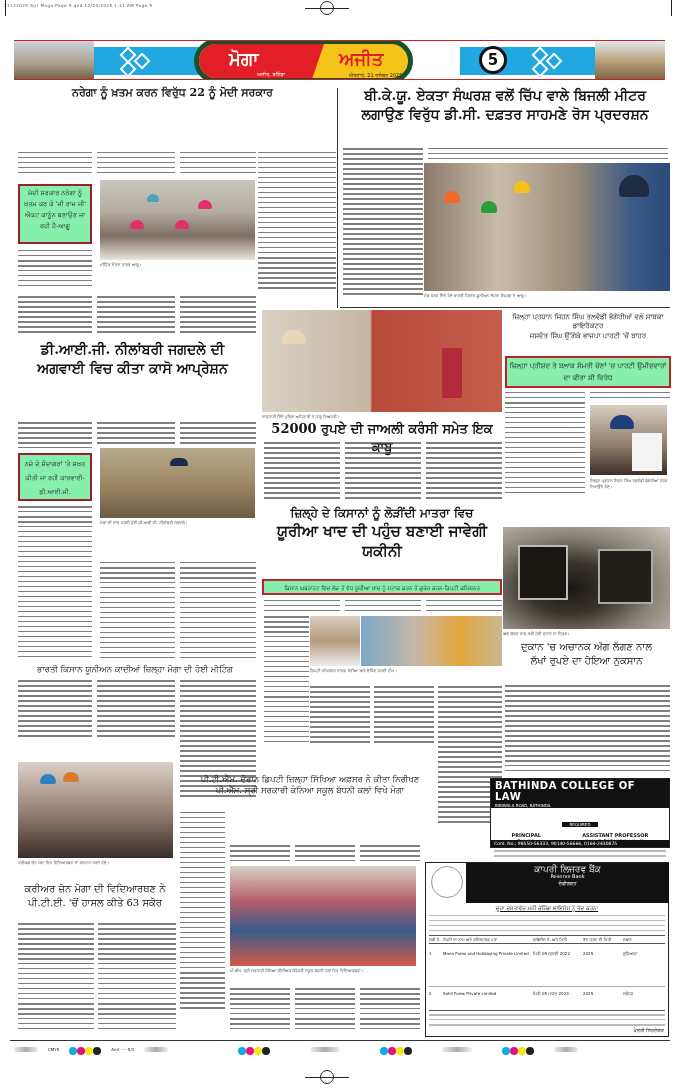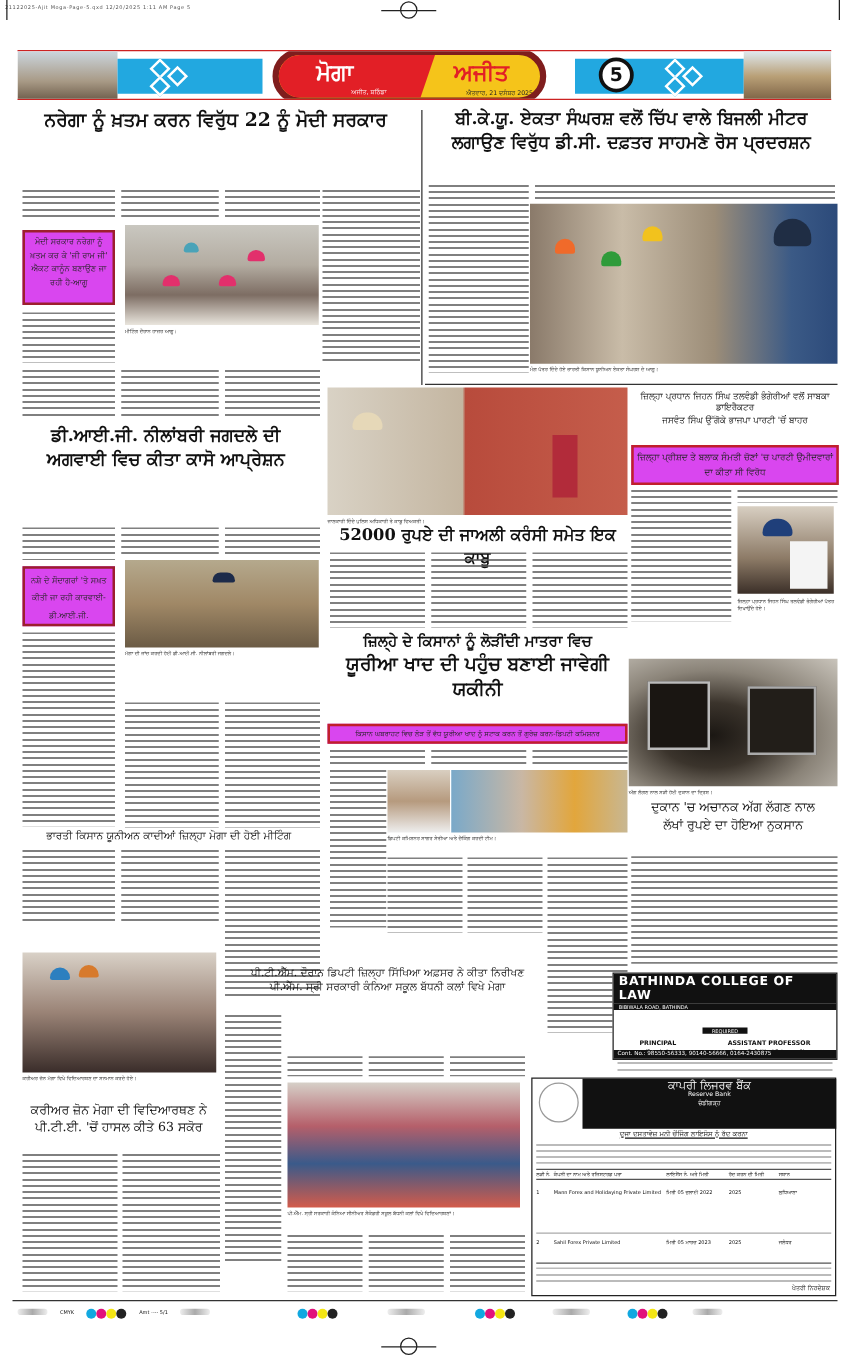--- a/index.html
+++ b/index.html
@@ -5,32 +5,32 @@
 *{box-sizing:border-box;margin:0;padding:0}
 body{width:677px;height:1089px;background:#fff;font-family:"DejaVu Sans",sans-serif;color:#111;position:relative;overflow:hidden}
 .abs{position:absolute}
 .slug{font-size:4px;color:#555;left:4px;top:3px;letter-spacing:.5px}
 .reg{width:14px;height:14px;border:1px solid #222;border-radius:50%}
 .regline{background:#222}
 .masthead{left:14px;top:40px;width:651px;height:40px;background:#fff;border-top:1px solid #cc2222;border-bottom:1px solid #cc2222;overflow:hidden}
 .mh-photo{top:0;height:40px;background:linear-gradient(180deg,#cbd5dd,#a89a86 60%,#6b5a48)}
 .mh-blue{top:6px;height:28px;background:#22a8e0}
 .mh-diam{width:12px;height:12px;border:2px solid #fff;transform:rotate(45deg);background:#22a8e0}
-.logo-oval{left:204px;top:-2px;width:219px;height:44px;border-radius:22px;border:5px solid #7f1d1d;overflow:hidden;background:#f5c41a}
+.logo-oval{left:180px;top:-2px;width:219px;height:44px;border-radius:22px;border:5px solid #14532d;overflow:hidden;background:#f5c41a}
 .logo-red{left:0;top:0;width:125px;height:44px;background:#e21f26;clip-path:polygon(0 0,100% 0,88% 100%,0 100%)}
 .logo-t1{font-family:"DejaVu Serif",serif;font-weight:bold;color:#fff;font-size:18px;left:30px;top:4px}
 .logo-t2{font-family:"DejaVu Serif",serif;font-weight:bold;color:#e21f26;font-size:18px;left:140px;top:4px}
 .logo-sub{font-size:5px;color:#fff;left:58px;top:27px}
 .logo-date{font-size:5px;color:#222;left:150px;top:28px}
 .pgnum{left:465px;top:5px;width:28px;height:28px;border:3px solid #111;border-radius:50%;background:#fff;font-weight:bold;font-size:15px;text-align:center;line-height:23px}
 h1,.hl{font-family:"DejaVu Serif",serif;font-weight:bold;color:#111;line-height:1.35;text-align:center}
 .col-text{background:repeating-linear-gradient(180deg,#555 0,#555 1.5px,transparent 1.5px,transparent 5px);opacity:.75}
 .photo{background:#888;overflow:hidden}
 .cap{font-size:4px;color:#333;line-height:6px}
-.pullbox{background:#d946ef;border:2px solid #9c1f2e;text-align:center;font-family:"DejaVu Serif",serif;color:#222;font-size:8px;line-height:13px;padding:2px}
+.pullbox{background:#86efac;border:2px solid #9c1f2e;text-align:center;font-family:"DejaVu Serif",serif;color:#222;font-size:8px;line-height:13px;padding:2px}
 .vrule{background:#333;width:1px}
 .hrule{background:#333;height:1px}
 .dot{width:8px;height:8px;border-radius:50%;display:inline-block}
 .grey{background:linear-gradient(90deg,#eee,#aaa,#eee);height:5px;border-radius:3px}
 .ad-law{left:490px;top:778px;width:180px;height:70px;border:1px solid #222;background:#fff}
 .ad-law-head{background:#111;color:#fff;font-weight:bold;font-size:10px;letter-spacing:.5px;padding:1px 4px;font-family:"DejaVu Sans",sans-serif}
 .ad-notice{left:425px;top:862px;width:244px;height:175px;border:1px solid #222;background:#fff}
 .notice-head{left:40px;top:0;width:203px;height:40px;background:#111;color:#fff;text-align:center;font-size:5px;line-height:7px}
 </style>
 </head>
@@ -59,21 +59,21 @@
     <div class="abs logo-red"></div>
     <div class="abs logo-t1">ਮੋਗਾ</div>
     <div class="abs logo-t2">ਅਜੀਤ</div>
     <div class="abs logo-sub">ਅਜੀਤ, ਬਠਿੰਡਾ</div>
     <div class="abs logo-date">ਐਤਵਾਰ, 21 ਦਸੰਬਰ 2025</div>
   </div>
   <div class="abs pgnum">5</div>
 </div>
 
 <div class="abs" style="left:10px;top:86px;width:325px">
-  <div class="hl" style="font-size:15px">ਨਰੇਗਾ ਨੂੰ ਖ਼ਤਮ ਕਰਨ ਵਿਰੁੱਧ 22 ਨੂੰ ਮੋਦੀ ਸਰਕਾਰ</div>
+  <div class="hl" style="font-size:11px">ਨਰੇਗਾ ਨੂੰ ਖ਼ਤਮ ਕਰਨ ਵਿਰੁੱਧ 22 ਨੂੰ ਮੋਦੀ ਸਰਕਾਰ</div>
 </div>
 <div class="abs col-text" style="left:18px;top:152px;width:74px;height:24px"></div>
 <div class="abs pullbox" style="left:18px;top:184px;width:74px;height:60px;font-size:6.5px;line-height:11px">ਮੋਦੀ ਸਰਕਾਰ ਨਰੇਗਾ ਨੂੰ ਖ਼ਤਮ ਕਰ ਕੇ 'ਜੀ ਰਾਮ ਜੀ' ਐਕਟ ਕਾਨੂੰਨ ਬਣਾਉਣ ਜਾ ਰਹੀ ਹੈ-ਆਗੂ</div>
 <div class="abs col-text" style="left:18px;top:250px;width:74px;height:40px"></div>
 <div class="abs col-text" style="left:97px;top:152px;width:78px;height:24px"></div>
 <div class="abs col-text" style="left:180px;top:152px;width:76px;height:24px"></div>
 <div class="abs col-text" style="left:258px;top:152px;width:78px;height:140px"></div>
 <div class="abs photo" style="left:100px;top:180px;width:155px;height:80px;background:linear-gradient(180deg,#c9c7c0 0,#b3aca1 40%,#7d6d63 70%,#e9e5dd)">
   <div class="abs" style="left:30px;top:40px;width:14px;height:9px;border-radius:7px 7px 2px 2px;background:#e2306c"></div>
   <div class="abs" style="left:75px;top:40px;width:14px;height:9px;border-radius:7px 7px 2px 2px;background:#e2306c"></div>

